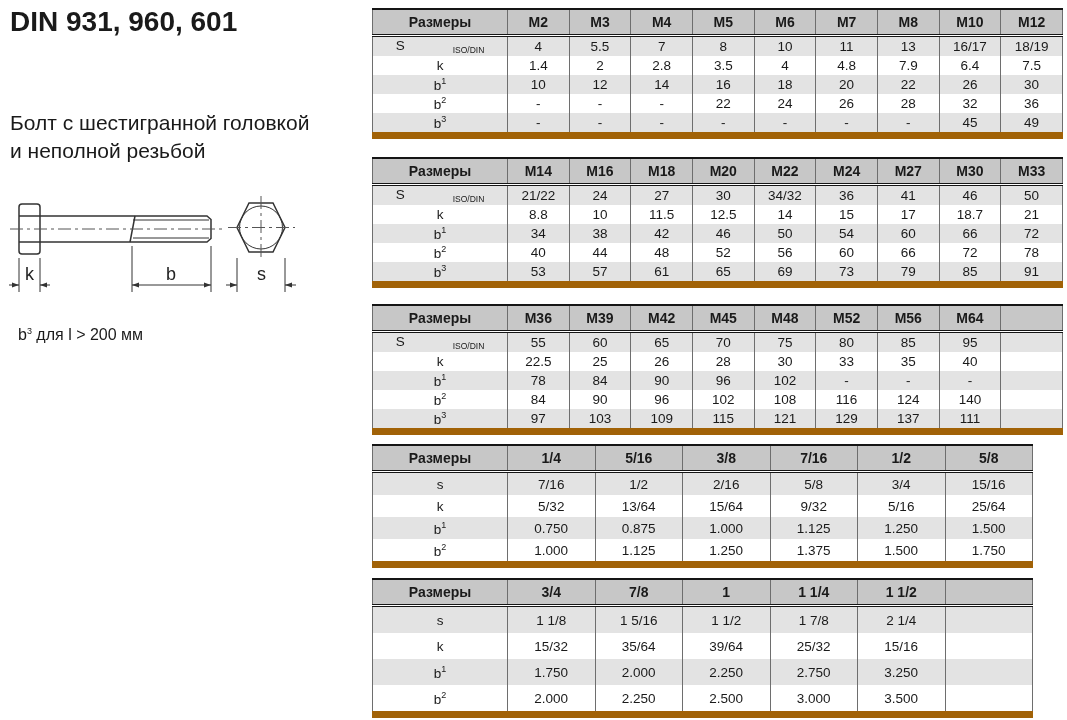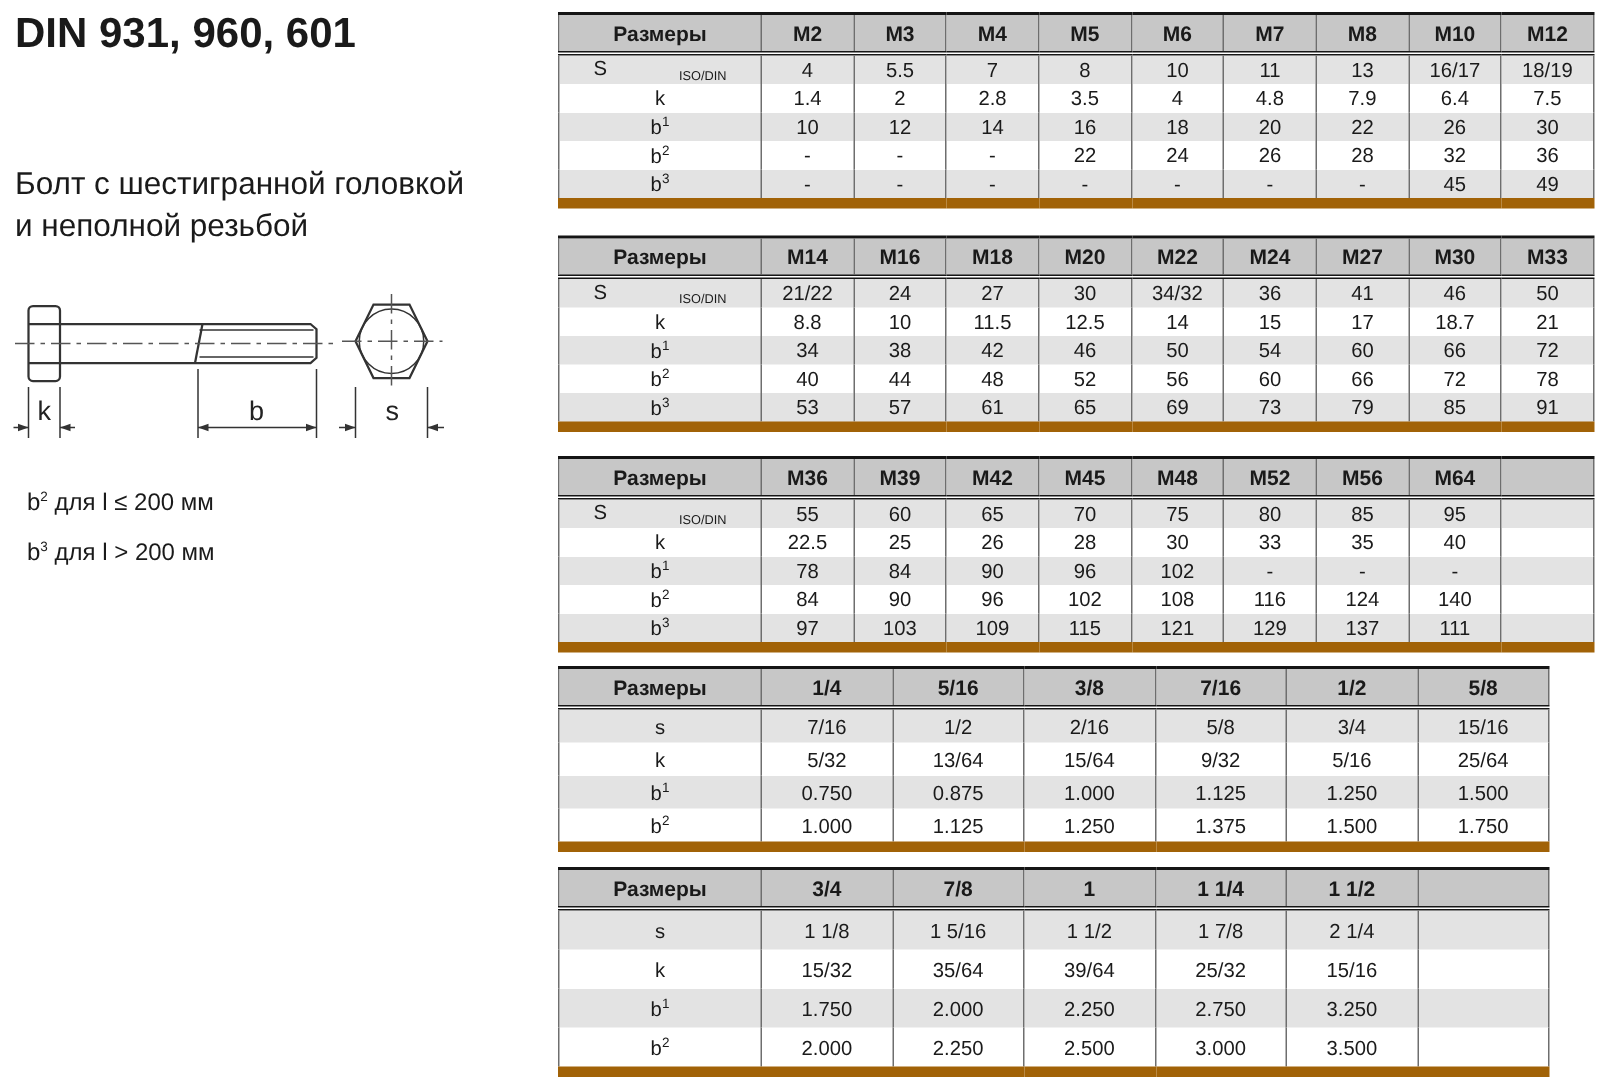--- a/index.html
+++ b/index.html
@@ -105,21 +105,20 @@
     <line x1="277" y1="66" x2="277" y2="100"></line>
     <line x1="218" y1="93" x2="229" y2="93"></line>
     <line x1="277" y1="93" x2="288" y2="93"></line>
   </g>
   <polygon points="229,93 222,90.5 222,95.5" fill="#333"></polygon>
   <polygon points="277,93 284,90.5 284,95.5" fill="#333"></polygon>
   <text x="249" y="88">s</text>
 </svg>
 
 <div class="notes">
-    <div>b<sup class="exp">2</sup> для l ≤ 200 мм</div>
     <div>b<sup class="exp">3</sup> для l &gt; 200 мм</div>
   </div>
 
 <div class="tbl-wrap" id="t0">
     <table>
       <colgroup>
         <col style="width: 135px;">
         <col>
         <col>
         <col>

